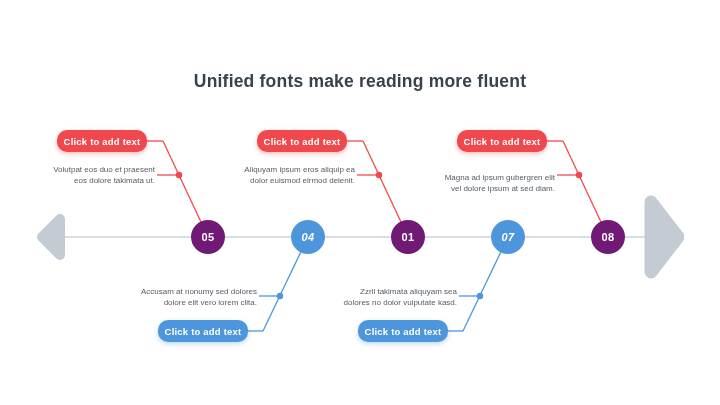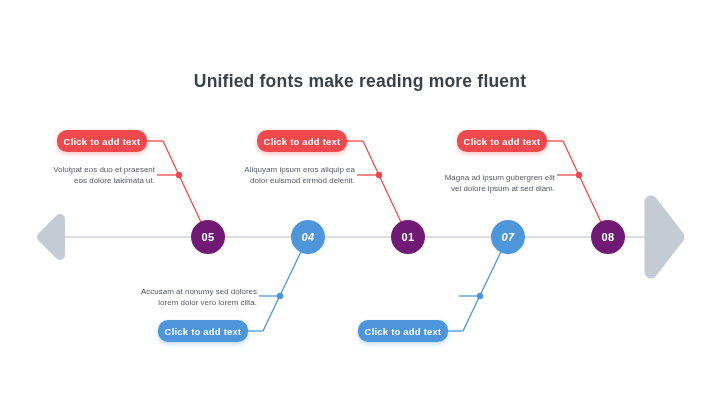--- a/index.html
+++ b/index.html
@@ -100,15 +100,17 @@
   <div class="btn blue b04">Click to add text</div>
   <div class="btn blue b02">Click to add text</div>
 
   <div class="desc d05">Volutpat eos duo et praesent
 eos dolore takimata ut.</div>
   <div class="desc d03">Aliquyam ipsum eros aliquip ea
 dolor euismod eirmod delenit.</div>
   <div class="desc d01">Magna ad ipsum gubergren elit
 vel dolore ipsum at sed diam.</div>
   <div class="desc d04">Accusam at nonumy sed dolores
-lorem dolor vero lorem clita.</div>
+dolore elit vero lorem clita.</div>
+  <div class="desc d02">Zzril takimata aliquyam sea
+dolores no dolor vulputate kasd.</div>
 
 </div>
 
 </body></html>

